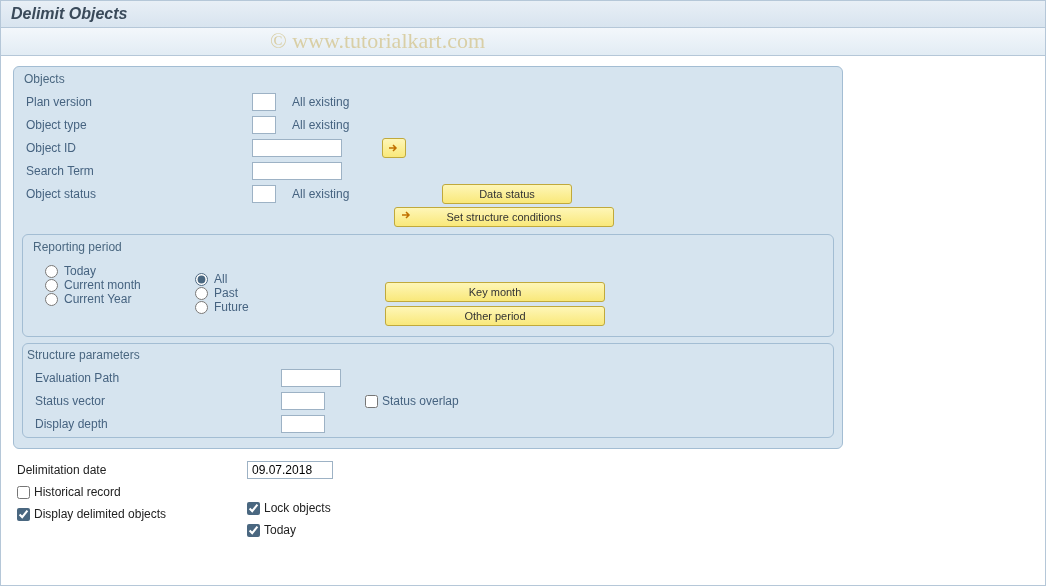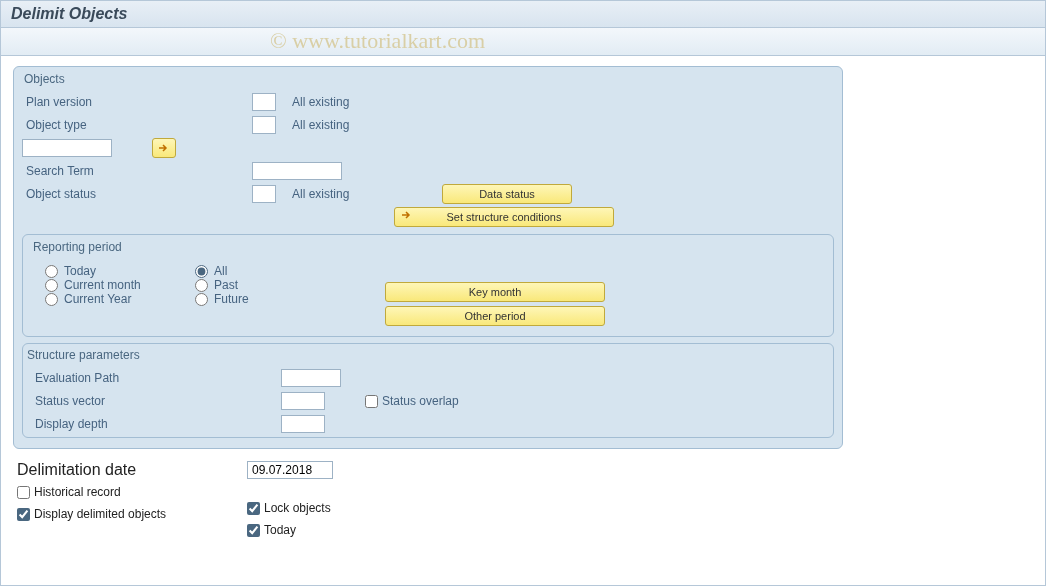--- a/index.html
+++ b/index.html
@@ -147,21 +147,21 @@
     flex-direction: column;
     min-width: 150px;
   }
   .radio-row {
     display: flex;
     align-items: center;
     gap: 6px;
     color: #466380;
     font-size: 12px;
   }
-  .radio-col2 { min-width: 150px; }
+  .radio-col2 { min-width: 150px; margin-top: 8px; }
   .btn-stack {
     display: flex;
     flex-direction: column;
     gap: 4px;
   }
   .btn-stack .btn-wide { min-width: 220px; }
   .reporting-body {
     display: flex;
     align-items: flex-start;
     padding: 6px 14px 2px 14px;
@@ -178,21 +178,21 @@
     padding: 4px 4px;
   }
   .bottom-row {
     display: flex;
     align-items: center;
     height: 22px;
   }
   .bottom-label {
     width: 230px;
     color: #222;
-    font-size: 16px;
+    font-size: 12px;
     padding-left: 0;
   }
   .bottom-chk-col {
     width: 230px;
     display: flex;
     align-items: center;
     gap: 4px;
     color: #222;
     font-size: 12px;
   }
@@ -229,20 +229,21 @@
       <span class="static-txt">All existing</span>
     </div>
 
     <div class="form-row">
       <div class="label">Object type</div>
       <input class="input-sm" value="" style="">
       <span class="static-txt">All existing</span>
     </div>
 
     <div class="form-row">
+      <div class="label">Object ID</div>
       <input class="input-md" value="" style="">
       <span class="btn-icon">
         <span class="arrow-icon">
           <svg width="12" height="10">
               <path d="M1 5 L7 5 M5 2 L8 5 L5 8" stroke="#c07000" stroke-width="1.5" fill="none"></path>
             </svg>
         </span>
       </span>
     </div>
 

